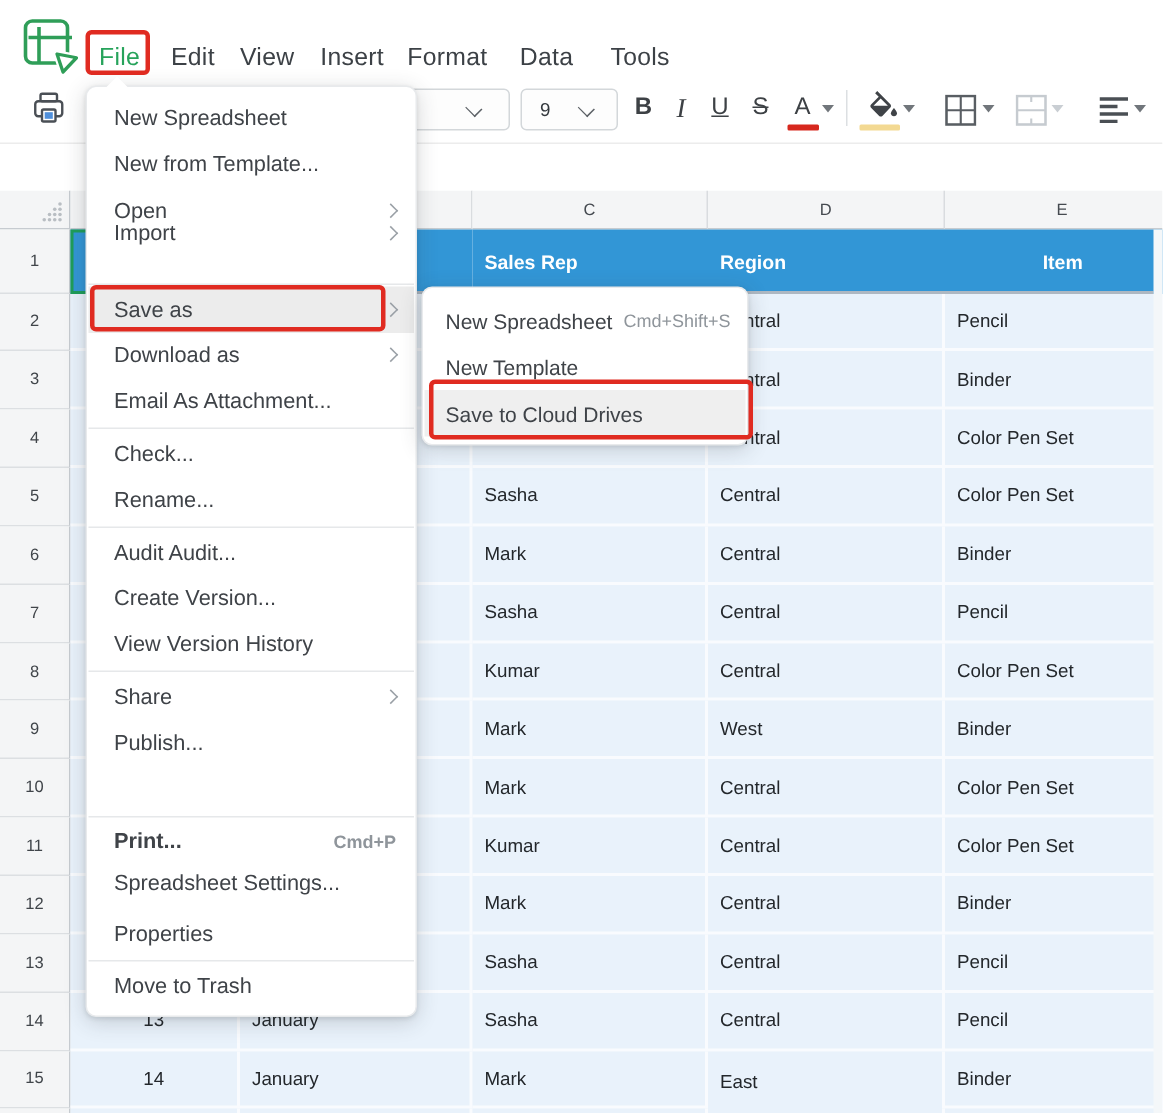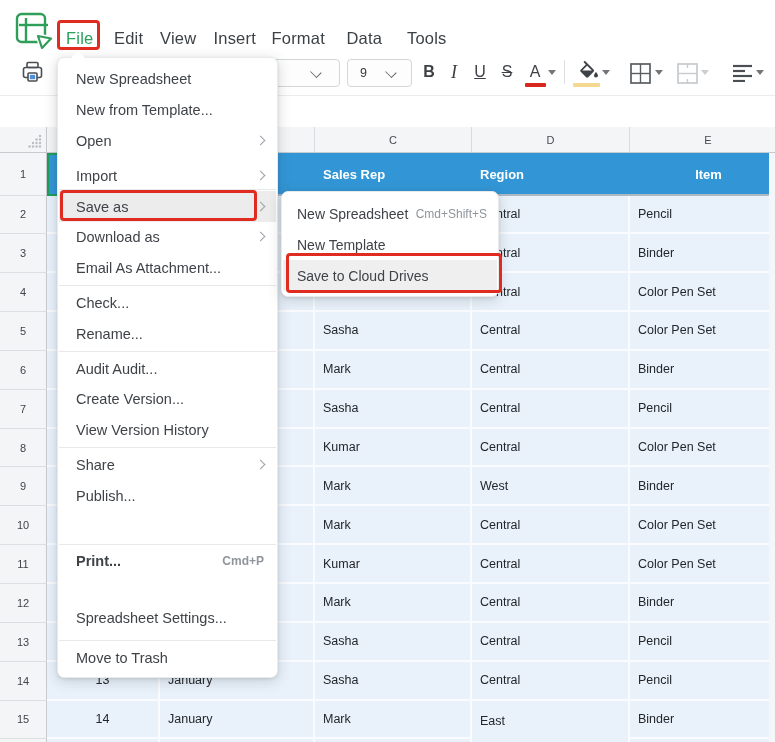--- a/index.html
+++ b/index.html
@@ -283,21 +283,21 @@
       <div class="mi" style="top: 6px; height: 30.8px;">
         <span class="lbl">New Spreadsheet</span>
       </div>
       <div class="mi" style="top: 36.8px; height: 30.8px;">
         <span class="lbl">New from Template...</span>
       </div>
       <div class="mi" style="top: 67.6px; height: 30.8px;">
         <span class="lbl">Open</span>
         <span class="sub-arrow"></span>
       </div>
-      <div class="mi" style="top: 83px; height: 30.8px; margin-top: 20px;">
+      <div class="mi" style="top: 83px; height: 30.8px;">
         <span class="lbl">Import</span>
         <span class="sub-arrow"></span>
       </div>
       <div class="menu-sep" style="top: 130.7px;"></div>
       <div class="mi hov" style="top: 133.2px; height: 30.8px;">
         <span class="lbl">Save as</span>
         <span class="sub-arrow"></span>
       </div>
       <div class="mi" style="top: 164px; height: 30.8px;">
         <span class="lbl">Download as</span>
@@ -329,22 +329,25 @@
         <span class="sub-arrow"></span>
       </div>
       <div class="mi" style="top: 422.4px; height: 30.8px;">
         <span class="lbl">Publish...</span>
       </div>
       <div class="menu-sep" style="top: 485.5px;"></div>
       <div class="mi" style="top: 488px; height: 30.8px; font-weight: bold;">
         <span class="lbl">Print...</span>
         <span class="shortcut">Cmd+P</span>
       </div>
-      <div class="mi" style="top: 545px; height: 30.8px;">
+      <div class="mi" style="top: 516px; height: 30.8px;">
         <span class="lbl">Spreadsheet Settings...</span>
+      </div>
+      <div class="mi" style="top: 549.6px; height: 30.8px;">
+        <span class="lbl">Properties</span>
       </div>
       <div class="menu-sep" style="top: 581.9px;"></div>
       <div class="mi" style="top: 584.4px; height: 30.8px;">
         <span class="lbl">Move to Trash</span>
       </div>
     </div>
   <div class="panel-notch" style="left:71px;top:51px;z-index:41"></div>
 
   <div class="panel" id="submenu" style="left:281px;top:191px;width:218px;height:106px;z-index:45">
       <div class="mi" style="top: 6px; height: 31px;">

